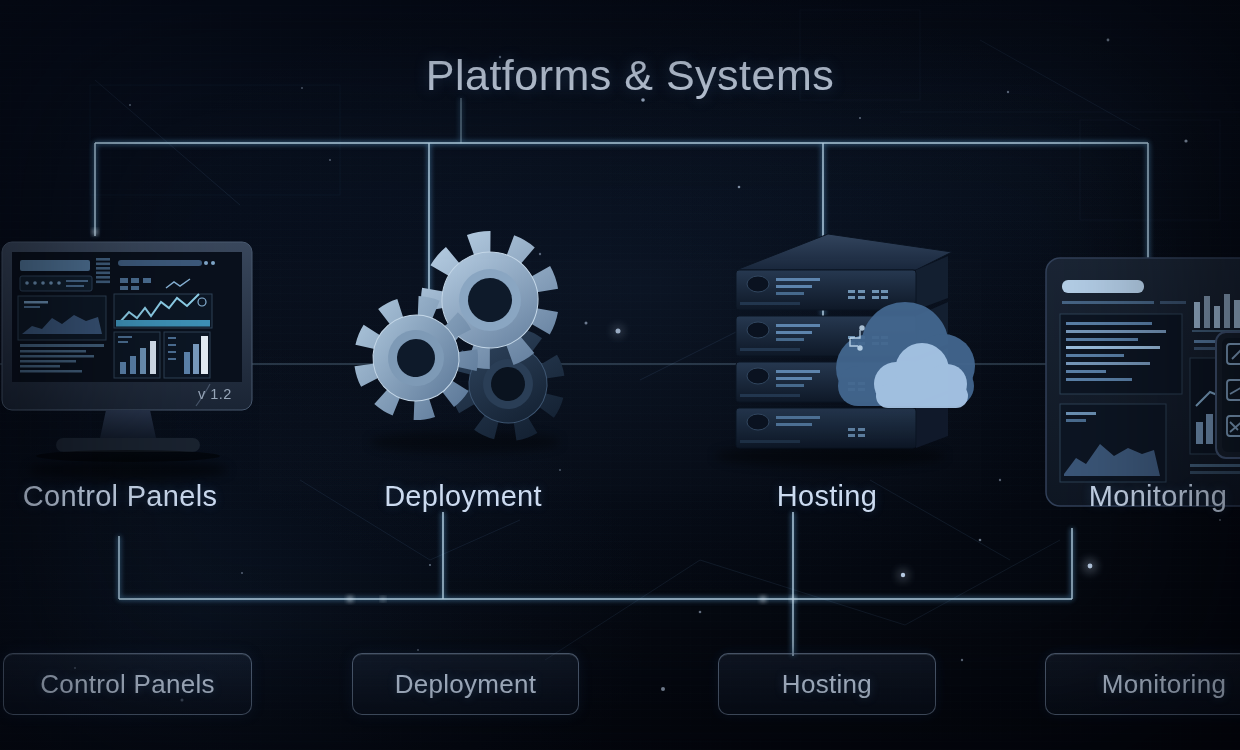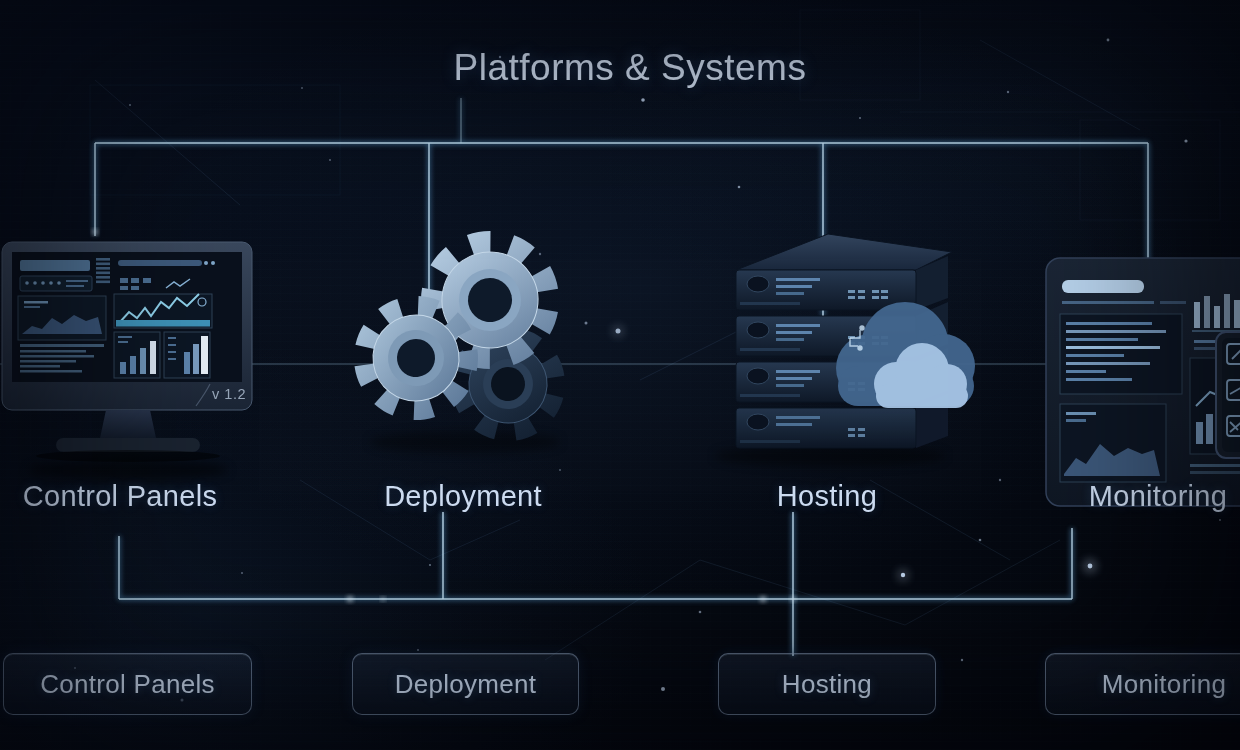--- a/index.html
+++ b/index.html
@@ -15,40 +15,40 @@
   .texture{
     position:absolute;inset:0;z-index:0;pointer-events:none;opacity:.6;
     background:
       repeating-linear-gradient(0deg, rgba(120,160,210,0.022) 0 1px, transparent 1px 8px),
       repeating-linear-gradient(90deg, rgba(120,160,210,0.016) 0 1px, transparent 1px 10px);
   }
   svg.bg{position:absolute;inset:0;z-index:1;}
   .illus{position:absolute;z-index:2;}
   .page-title{
     position:absolute;top:22px;left:50%;transform:translateX(calc(-50% + 10px));
-    z-index:3;font-size:37px;font-weight:400;letter-spacing:.5px;color:#d6e4f7;
+    z-index:3;font-size:43px;font-weight:400;letter-spacing:.5px;color:#d6e4f7;
     text-shadow:0 0 14px rgba(90,140,200,.35);white-space:nowrap;
   }
   .sec-label{
     position:absolute;top:476px;height:40px;line-height:40px;z-index:3;
     text-align:center;font-size:29px;color:#cddcf1;letter-spacing:.3px;
     text-shadow:0 0 10px rgba(80,130,190,.3);white-space:nowrap;
   }
   .btn{
     position:absolute;top:653px;height:62px;z-index:3;box-sizing:border-box;
     display:flex;align-items:center;justify-content:center;
     border:1.5px solid rgba(168,193,224,.48);border-radius:10px;
     background:linear-gradient(180deg, rgba(62,84,116,.22), rgba(16,26,44,.42));
     box-shadow:inset 0 1px 0 rgba(205,225,248,.14), 0 0 12px rgba(20,40,70,.45);
     font-size:26px;color:#cbdbf0;letter-spacing:.3px;cursor:pointer;
     text-shadow:0 0 8px rgba(90,140,200,.35);white-space:nowrap;
   }
   .version{
     position:absolute;left:198px;top:386px;width:48px;z-index:3;
-    font-size:14.5px;color:#98a7ba;text-align:right;letter-spacing:.5px;
+    font-size:14.5px;color:#98a7ba;text-align:left;letter-spacing:.5px;
   }
   .vignette{position:absolute;inset:0;z-index:5;pointer-events:none;
     box-shadow:inset 0 0 170px 55px rgba(0,0,5,.55);}
 </style>
 </head>
 <body>
 
 <div class="stage">
   <div class="texture"></div>
 

